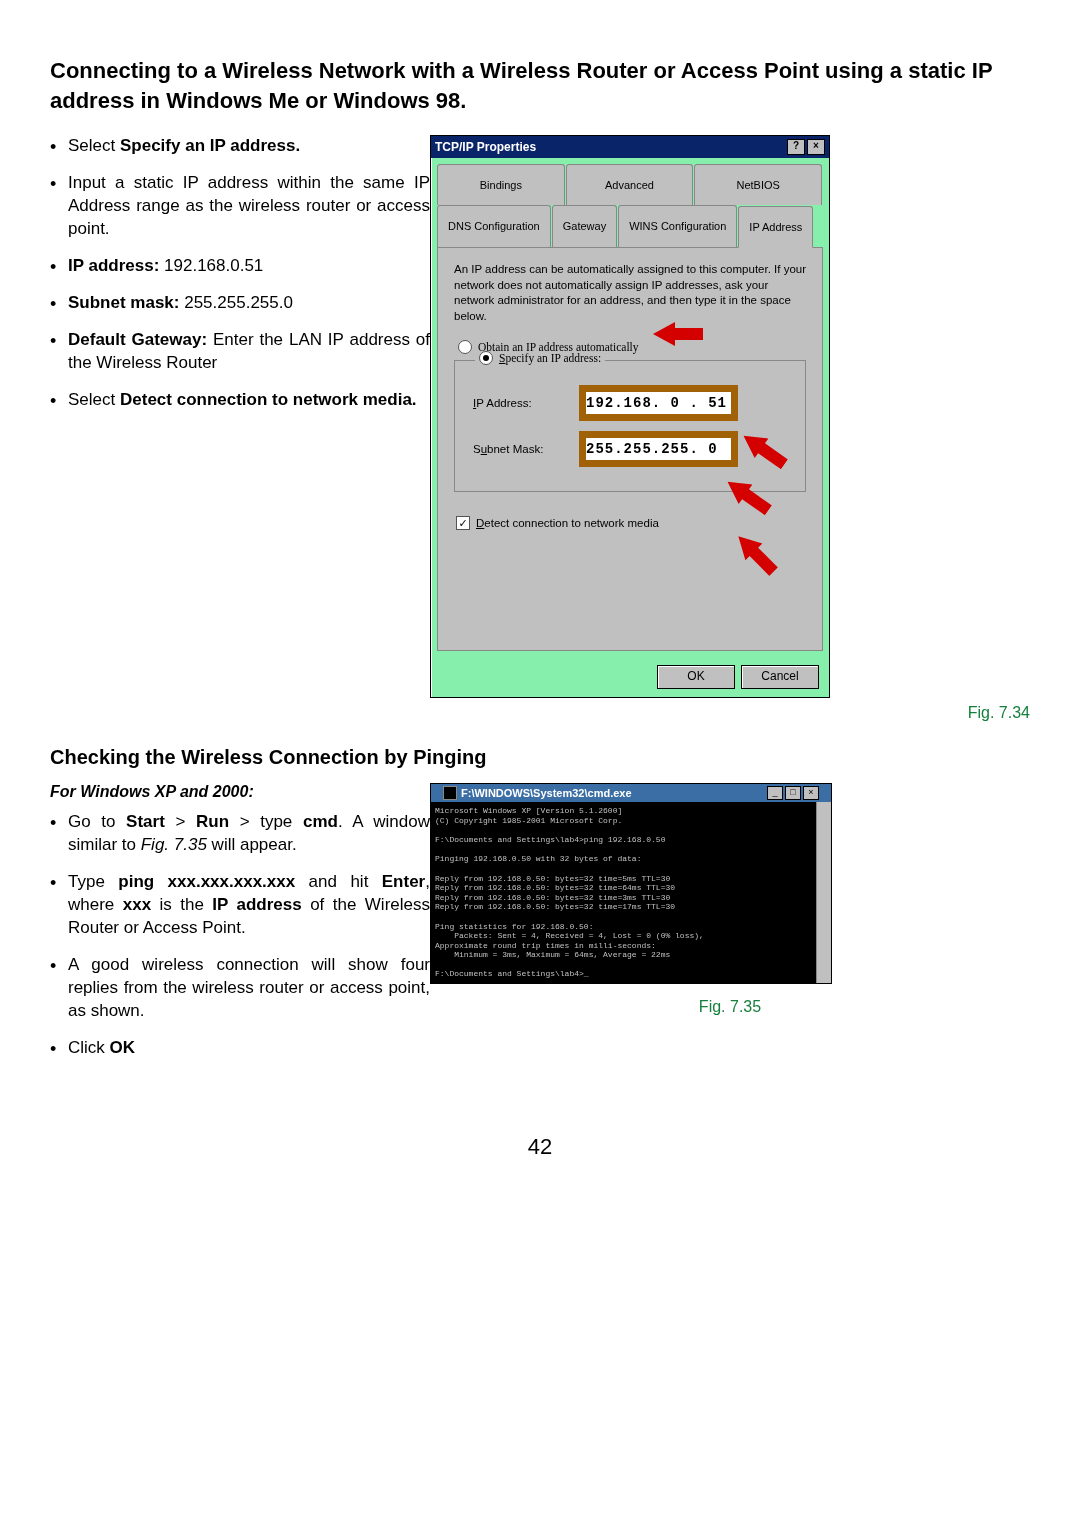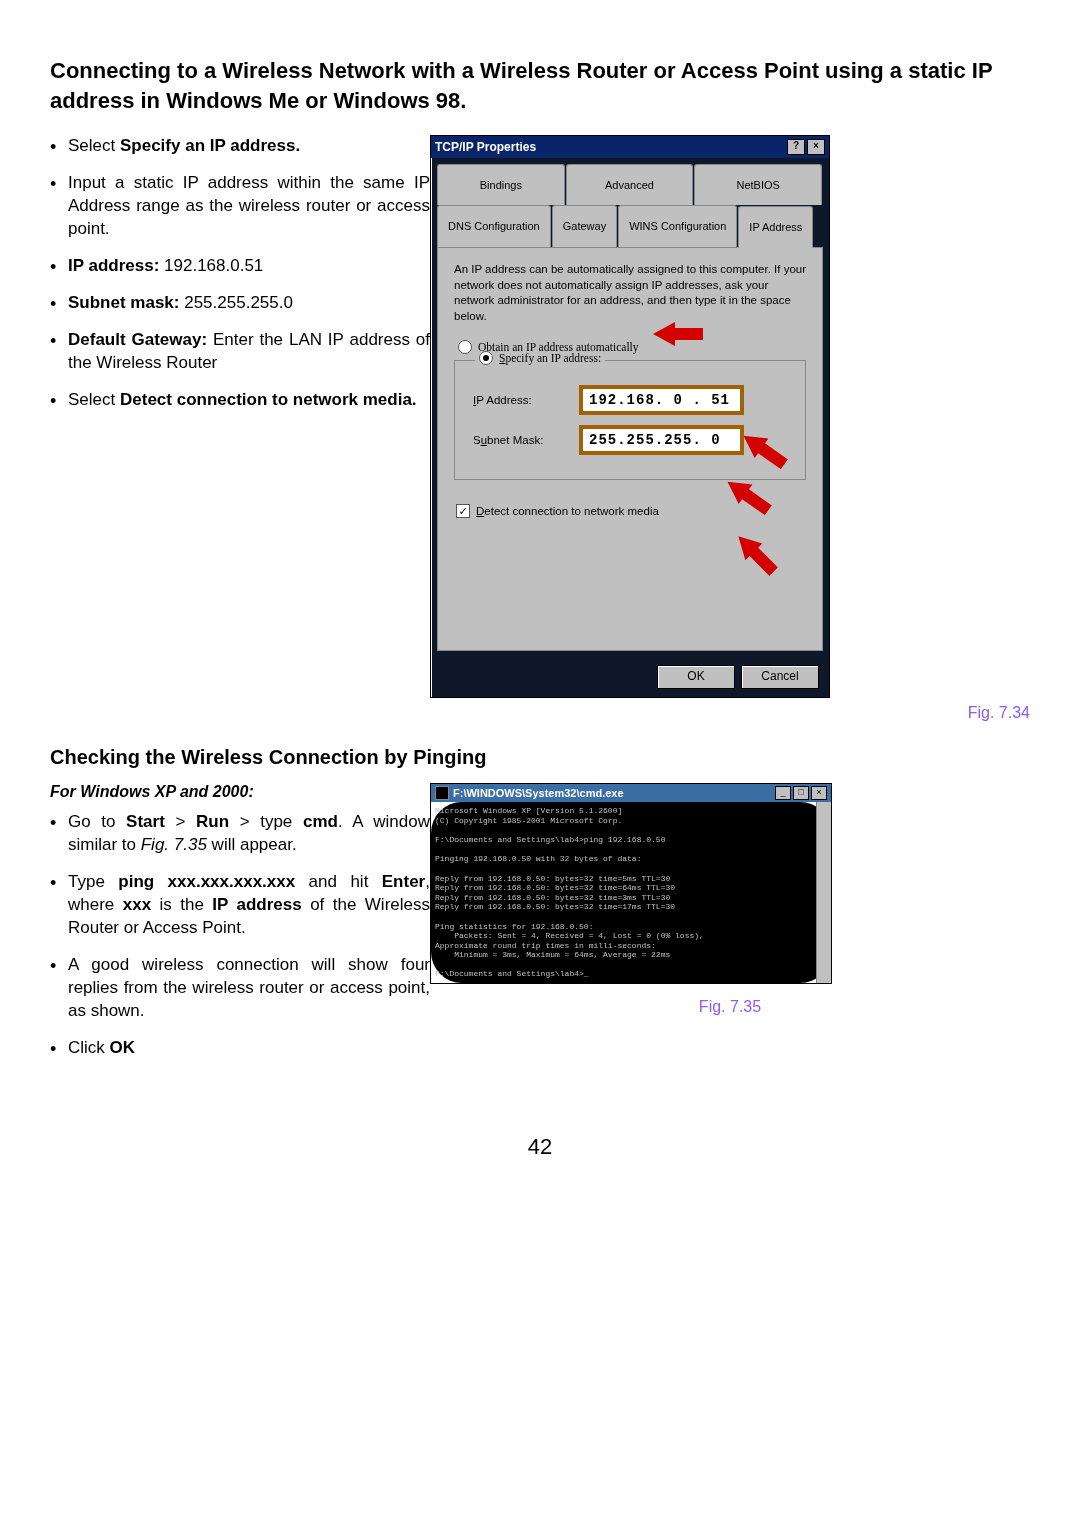--- a/index.html
+++ b/index.html
@@ -56,34 +56,34 @@
     margin: 24px 0 14px 0;
   }
   .sub-head {
     font-size: 16px;
     font-style: italic;
     font-weight: bold;
     margin-bottom: 10px;
   }
   .fig-caption {
     text-align: right;
-    color: #8b5cf6;
+    color: #15803d;
     font-size: 16px;
     margin-top: 6px;
   }
   .page-num {
     text-align: center;
     font-size: 22px;
     margin-top: 60px;
   }
 
   
   .win-dialog {
     width: 398px;
-    background: #0f172a;
+    background: #86efac;
     border: 1px solid #000;
     box-shadow: 1px 1px 0 #fff inset;
     font-family: Tahoma, Arial, sans-serif;
     font-size: 12px;
     position: relative;
   }
   .title-bar {
     background: #0a246a;
     color: #fff;
     padding: 3px 4px;
@@ -146,21 +146,21 @@
   }
   .fieldset {
     border: 1px solid #888; margin: 2px 4px 14px 4px; padding: 14px 18px;
   }
   .field-row {
     display:flex; align-items:center; gap:16px; margin: 10px 0;
   }
   .field-label { width: 90px; text-decoration: underline; text-decoration-color: transparent;}
   .field-label .u { text-decoration: underline; }
   .ip-box {
-    background:#fff; border:4px solid #a16207; padding:3px 6px;
+    background:#fff; border:7px solid #a16207; padding:3px 0;
     font-family: "Courier New", monospace; font-size: 14px; letter-spacing: 1px;
     width: 145px; font-weight:bold;
   }
   .check-row { display:flex; align-items:center; gap:6px; margin: 24px 0 0 6px; }
   .checkbox {
     width:12px; height:12px; background:#fff; border:1px solid #555;
     display:inline-flex; align-items:center; justify-content:center;
     font-size:11px; line-height:11px;
   }
   .dlg-buttons {
@@ -179,33 +179,32 @@
   .arrow-shape svg { width:100%; height:100%; }
 
   
   .cmd-window {
     width: 400px;
     border: 1px solid #000;
     font-family: Tahoma, Arial, sans-serif;
   }
   .cmd-title {
     background: linear-gradient(#3b6ea5, #3b6ea5);
-    color:#fff; font-size:11px; padding:2px 4px;
+    color:#fff; font-size:11px; padding:2px 12px;
     display:flex; align-items:center;
   }
   .cmd-title .t { flex:1; font-weight:bold; }
   .cmd-mini-btn {
     width:14px; height:12px; background:#c0c0c0; border:1px solid #000;
     margin-left:2px; font-size:9px; text-align:center; line-height:10px; color:#000;
   }
   .cmd-body {
     background:#000; color:#c0c0c0; font-family:"Courier New",monospace;
     font-size:8px; padding:4px; min-height:160px; white-space:pre; line-height:1.2;
     position:relative;
-    border-radius:31px;
   }
   .cmd-scroll {
     position:absolute; right:0; top:0; bottom:0; width:14px; background:#c0c0c0;
     border-left:1px solid #888;
   }
   .underline-first::first-letter { text-decoration: underline; }
 </style>
 </head>
 <body>
 

